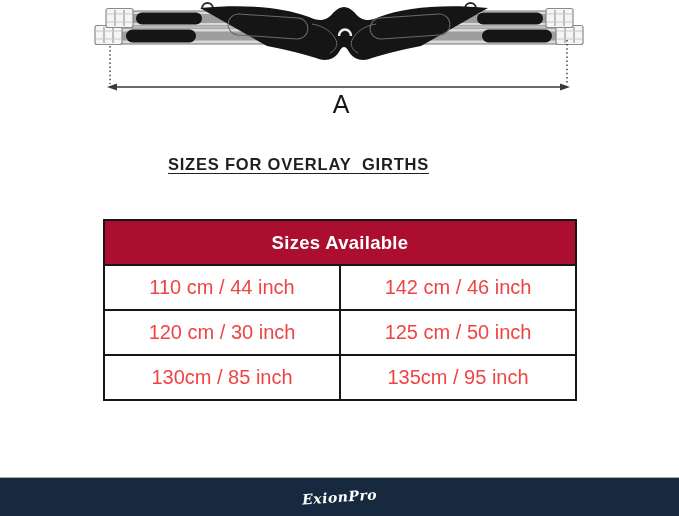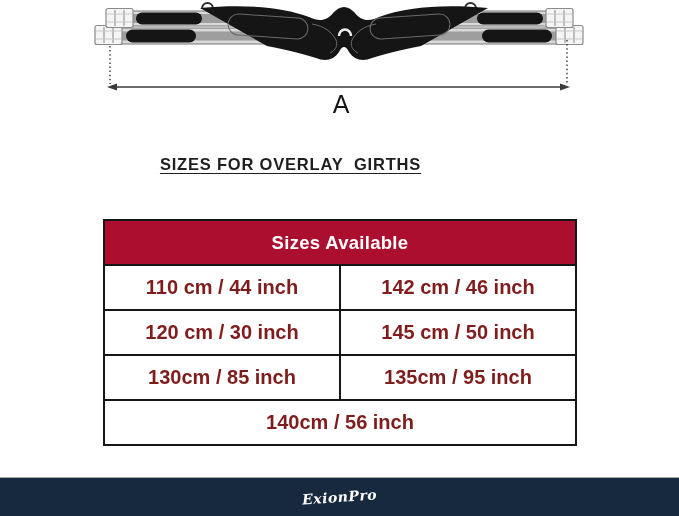--- a/index.html
+++ b/index.html
@@ -22,20 +22,21 @@
     left: 0;
     width: 581px;
     text-align: center;
     font-size: 16.5px;
     font-weight: 600;
     letter-spacing: 0.8px;
     color: #1f1f1f;
     text-decoration: underline;
     text-underline-offset: 3px;
     white-space: pre;
+    padding-left: 8px;
   }
 
   
   .table-wrap {
     position: absolute;
     top: 219px;
     left: 103px;
     width: 474px;
     border-radius: 11px;
   }
@@ -52,22 +53,22 @@
     padding: 0;
   }
   table.sizes th {
     color: #ffffff;
     font-size: 18.5px;
     font-weight: 700;
     letter-spacing: 0.3px;
   }
   table.sizes td {
     font-size: 20px;
-    font-weight: 700;
-    color: #7f1d1d;
+    font-weight: 400;
+    color: #ef4444;
   }
 
   
   .footer-divider {
     position: absolute;
     top: 477px; left: 0;
     width: 679px; height: 1px;
     background: #ababab;
   }
   .footer-bar {
@@ -193,28 +194,25 @@
           <th colspan="2" style="background: rgb(171, 14, 46);">Sizes Available</th>
         </tr>
       </thead>
       <tbody>
         <tr>
           <td>110 cm / 44 inch</td>
           <td>142 cm / 46 inch</td>
         </tr>
         <tr>
           <td>120 cm / 30 inch</td>
-          <td>145 cm / 50 inch</td>
+          <td>125 cm / 50 inch</td>
         </tr>
         <tr>
           <td>130cm / 85 inch</td>
           <td>135cm / 95 inch</td>
-        </tr>
-        <tr>
-          <td colspan="2">140cm / 56 inch</td>
         </tr>
       </tbody>
     </table>
   </div>
 
   <div class="footer-divider"></div>
   <div class="footer-bar" style="background: rgb(23, 41, 63);">
     <span class="brand-logo">ExionPro</span>
   </div>
 

